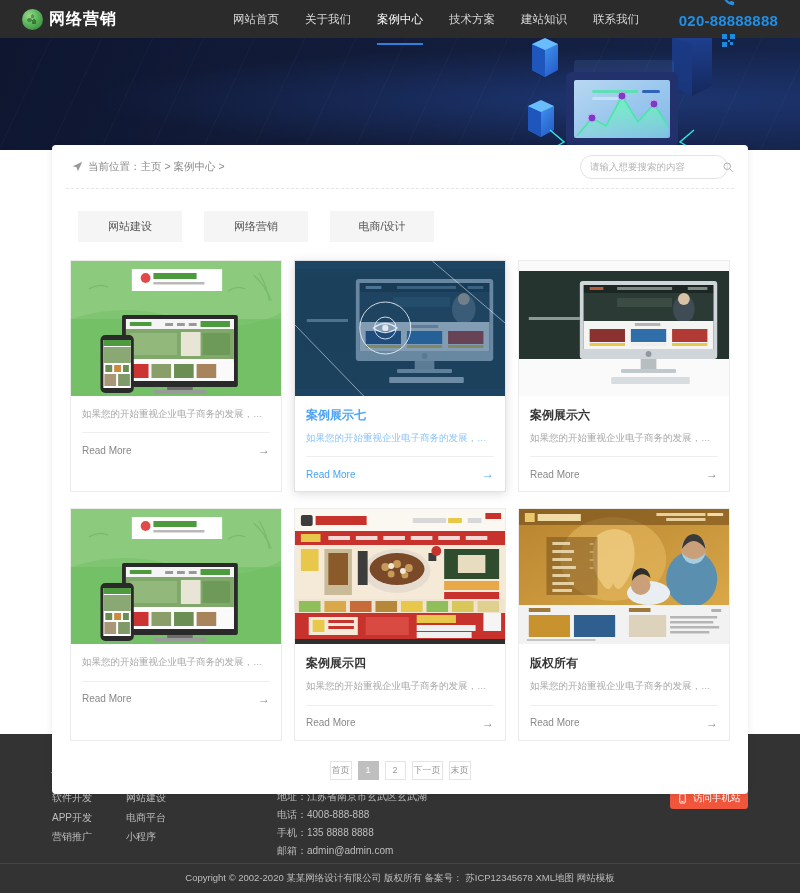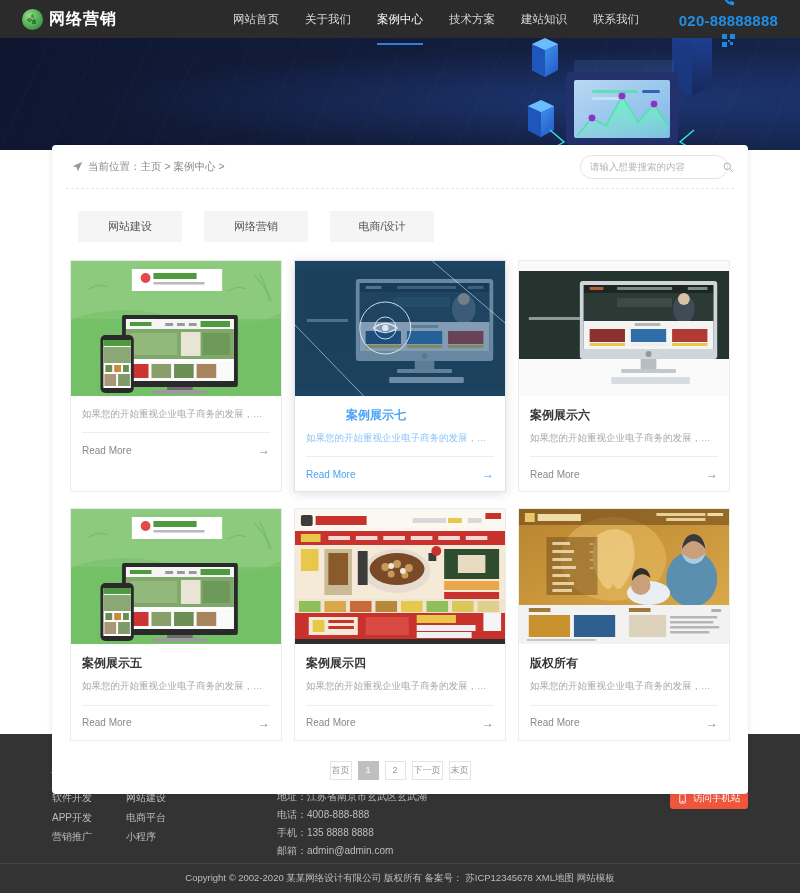--- a/index.html
+++ b/index.html
@@ -108,21 +108,21 @@
 
   .grid { display:grid; grid-template-columns:repeat(3,1fr); gap:16px 12px; padding:0 4px; }
   .card {
     background:#fff; border:1px solid #ececec; overflow:hidden;
     display:flex; flex-direction:column;
   }
   .card.hovered { box-shadow:0 2px 10px rgba(0,0,0,.13); border-color:#e2e2e2; }
   .card-img { height:135px; position:relative; overflow:hidden; background:#eee; }
   .card-body { padding:11px 11px 0; }
   .card-title { font-size:12px; color:#333; font-weight:bold; margin-bottom:7px; }
-  .card.hovered .card-title { color:#4ba3f5;margin-left:40px; }
+  .card.hovered .card-title { color:#4ba3f5; }
   .card-desc {
     font-size:9.5px; color:#a9a9a9; line-height:1.5;
     white-space:nowrap; overflow:hidden; text-overflow:ellipsis;
   }
   .card.hovered .card-desc { color:#8dc5f7; }
   .card-foot {
     margin:11px 11px 0; border-top:1px solid #eee; height:35px;
     display:flex; align-items:center; justify-content:space-between;
     font-size:10px; color:#888;
   }
@@ -469,21 +469,20 @@
             <rect x="33" y="79" width="28" height="6" fill="#4d9b3e"></rect>
             <rect x="33" y="86" width="28" height="16" fill="#8aa874"></rect>
             <rect x="35" y="104" width="7" height="7" fill="#6b8f52"></rect>
             <rect x="44" y="104" width="7" height="7" fill="#cc8a3a"></rect>
             <rect x="53" y="104" width="6" height="7" fill="#6b8f52"></rect>
             <rect x="34" y="113" width="12" height="12" fill="#a89878"></rect>
             <rect x="48" y="113" width="12" height="12" fill="#7f9a68"></rect>
           </svg>
         </div>
         <div class="card-body">
-          <div class="card-title">案例展示五</div>
           <div class="card-desc">如果您的开始重视企业电子商务的发展，建...</div>
         </div>
         <div class="card-foot">
           <span>Read More</span>
           <span class="arrow">→</span>
         </div>
       </div>
 
       <div class="card">
         <div class="card-img">

